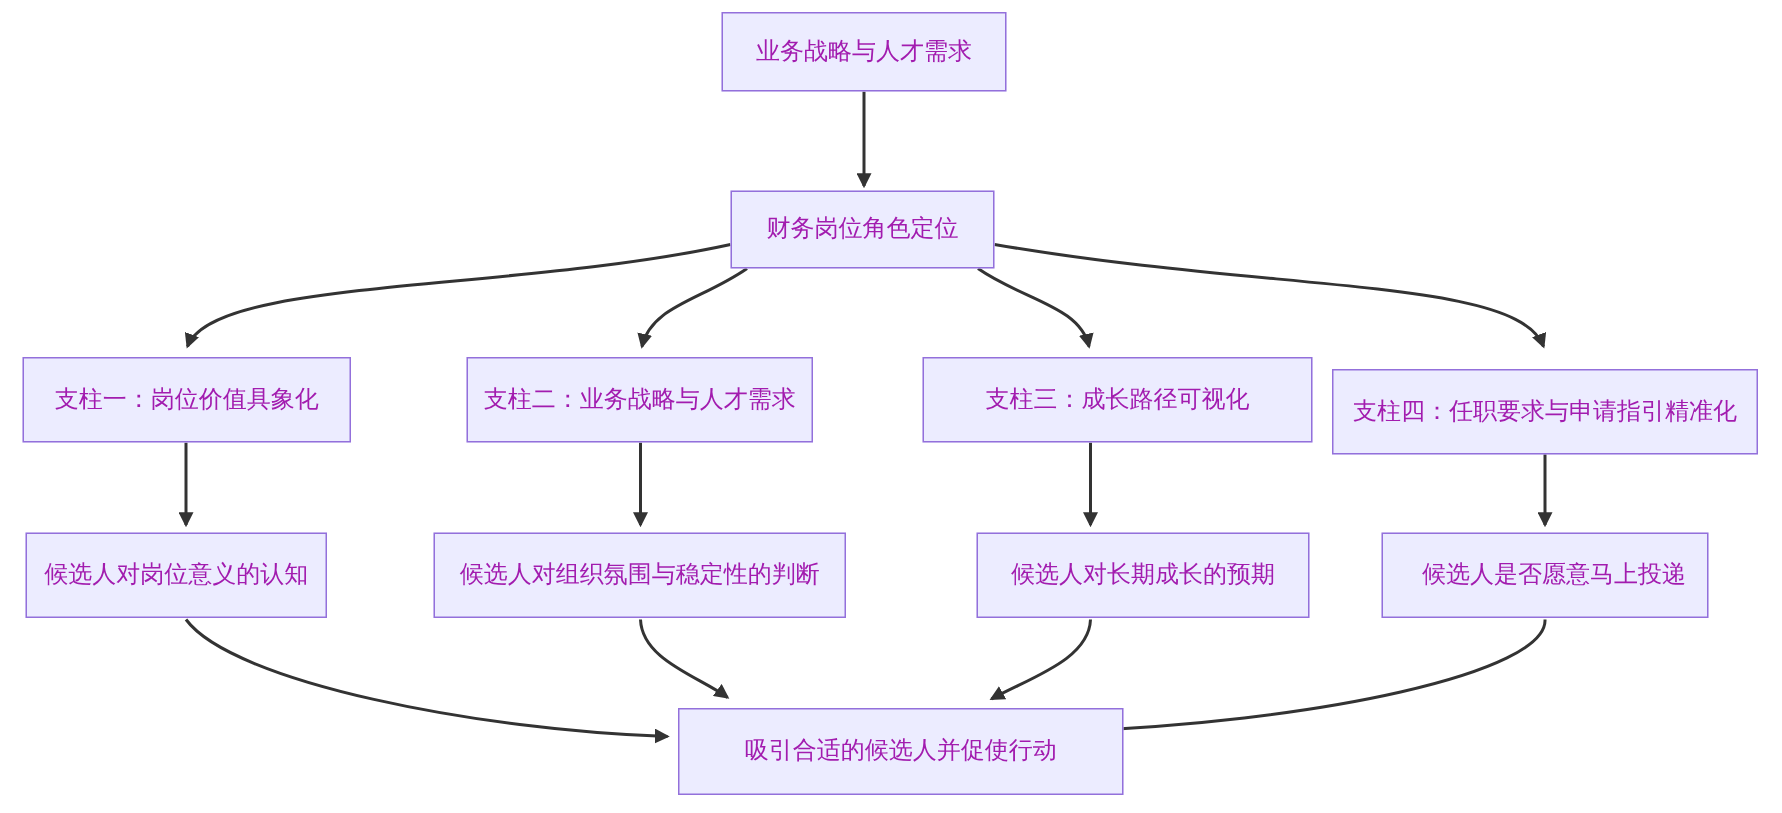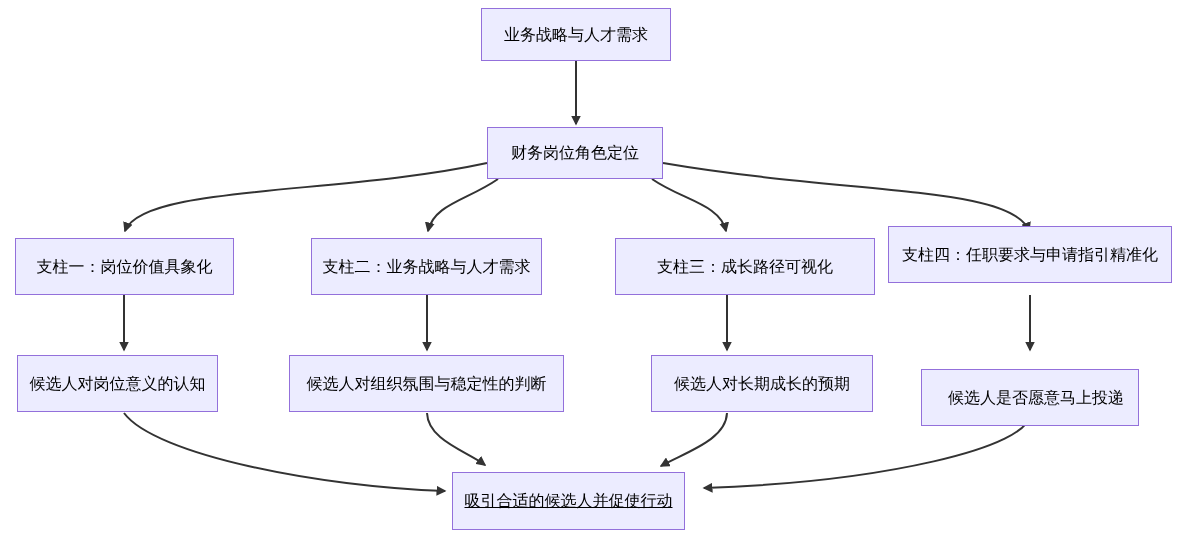--- a/index.html
+++ b/index.html
@@ -20,45 +20,45 @@
     top: 0; left: 0;
     width: 1188px;
     height: 542px;
     z-index: 1;
   }
   .node {
     position: absolute;
     z-index: 2;
     background: #ECECFF;
     border: 1.5px solid #9370DB;
-    color: #000000;
+    color: #a21caf;
     display: flex;
     align-items: center;
     justify-content: center;
     text-align: center;
     font-size: 16px;
     line-height: 1.25;
     box-sizing: border-box;
   }
   
   #node-strategy { left: 481px; top: 8px;   width: 190px; height: 53px; }
   
   #node-role     { left: 487px; top: 127px; width: 176px; height: 52px; text-align: center; }
   
   #node-pillar1  { left: 15px;  top: 238px; width: 219px; height: 57px; }
   #node-pillar2  { left: 311px; top: 238px; width: 231px; height: 57px; }
   #node-pillar3  { left: 615px; top: 238px; width: 260px; height: 57px; }
-  #node-pillar4  { left: 888px; top: 226px; width: 284px; height: 57px; }
+  #node-pillar4  { left: 888px; top: 246px; width: 284px; height: 57px; }
   
   #node-outcome1 { left: 17px;  top: 355px; width: 201px; height: 57px; }
   #node-outcome2 { left: 289px; top: 355px; width: 275px; height: 57px; }
   #node-outcome3 { left: 651px; top: 355px; width: 222px; height: 57px; }
-  #node-outcome4 { left: 921px; top: 369px; width: 218px; height: 57px; padding-left: 12px; }
+  #node-outcome4 { left: 921px; top: 355px; width: 218px; height: 57px; padding-left: 12px; }
   
-  #node-action   { left: 452px; top: 472px; width: 233px; height: 58px; text-decoration: underline; }
+  #node-action   { left: 452px; top: 472px; width: 297px; height: 58px; }
 
   .edge {
     fill: none;
     stroke-width: 2px;
   }
 </style>
 </head>
 <body>
 
 <div class="canvas">

